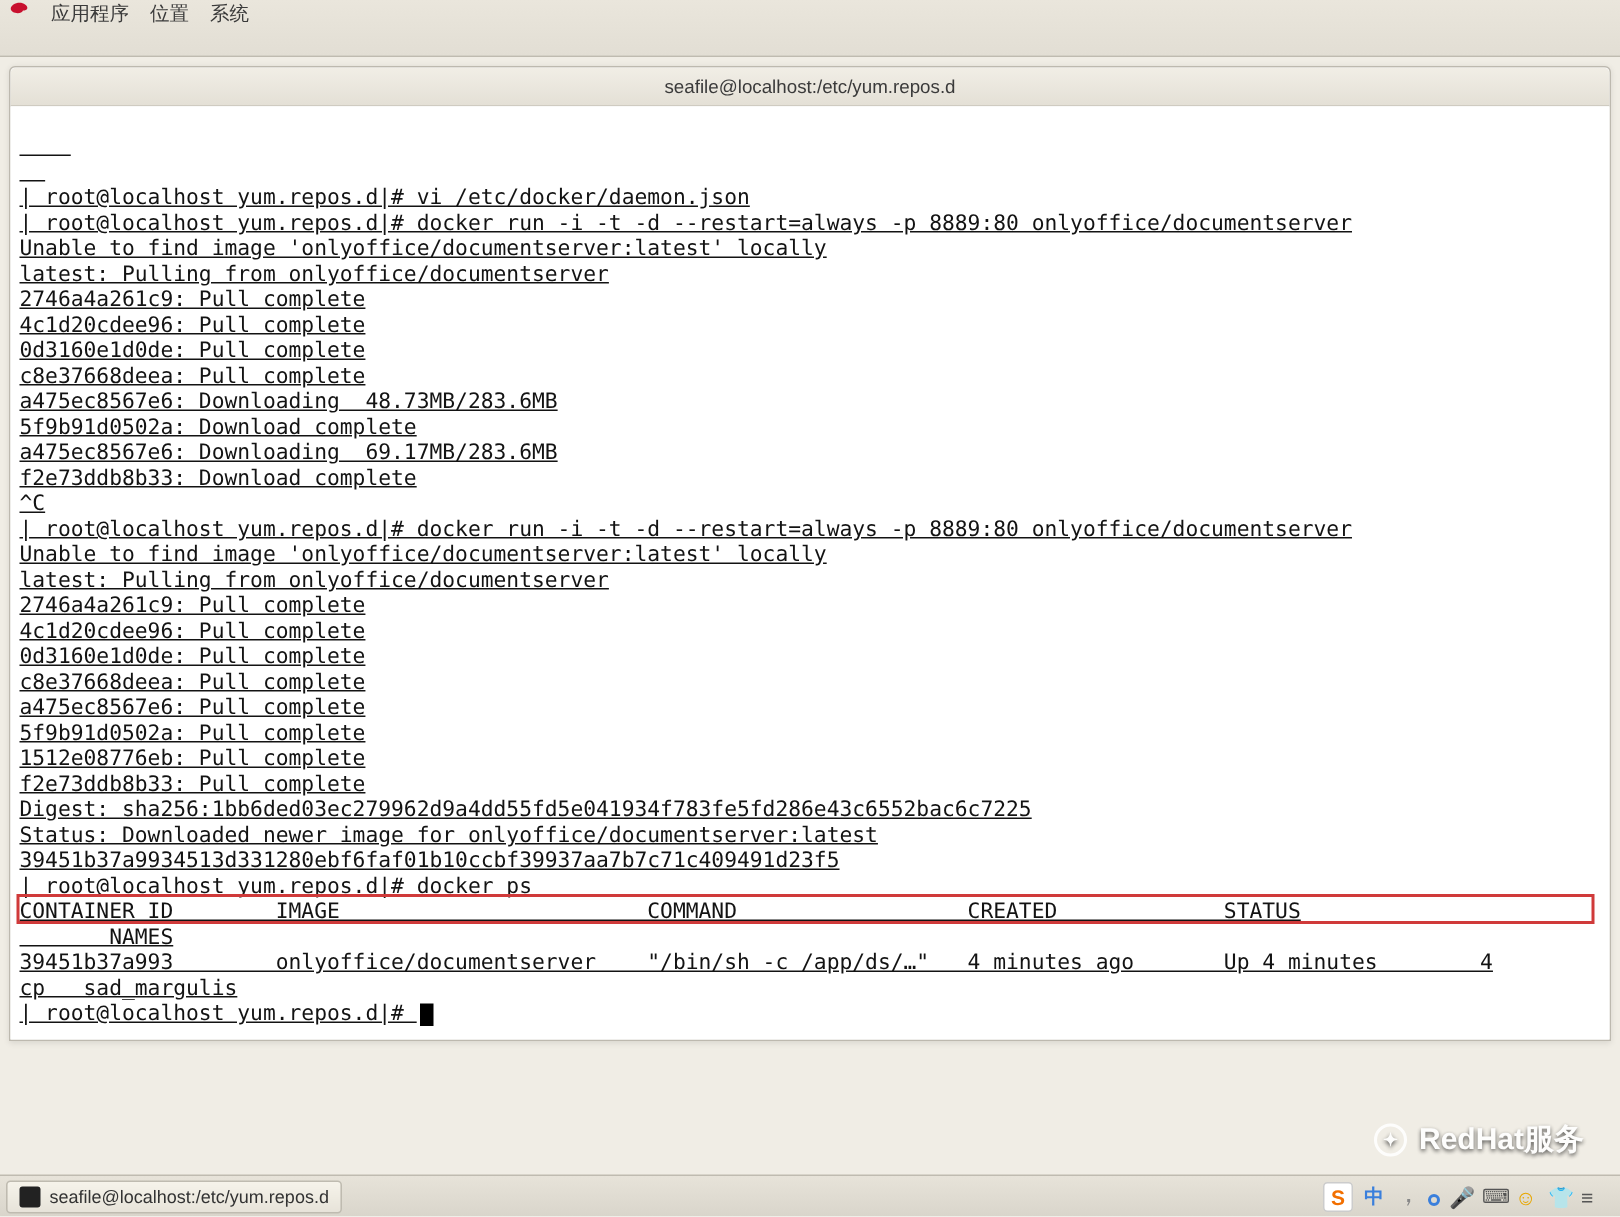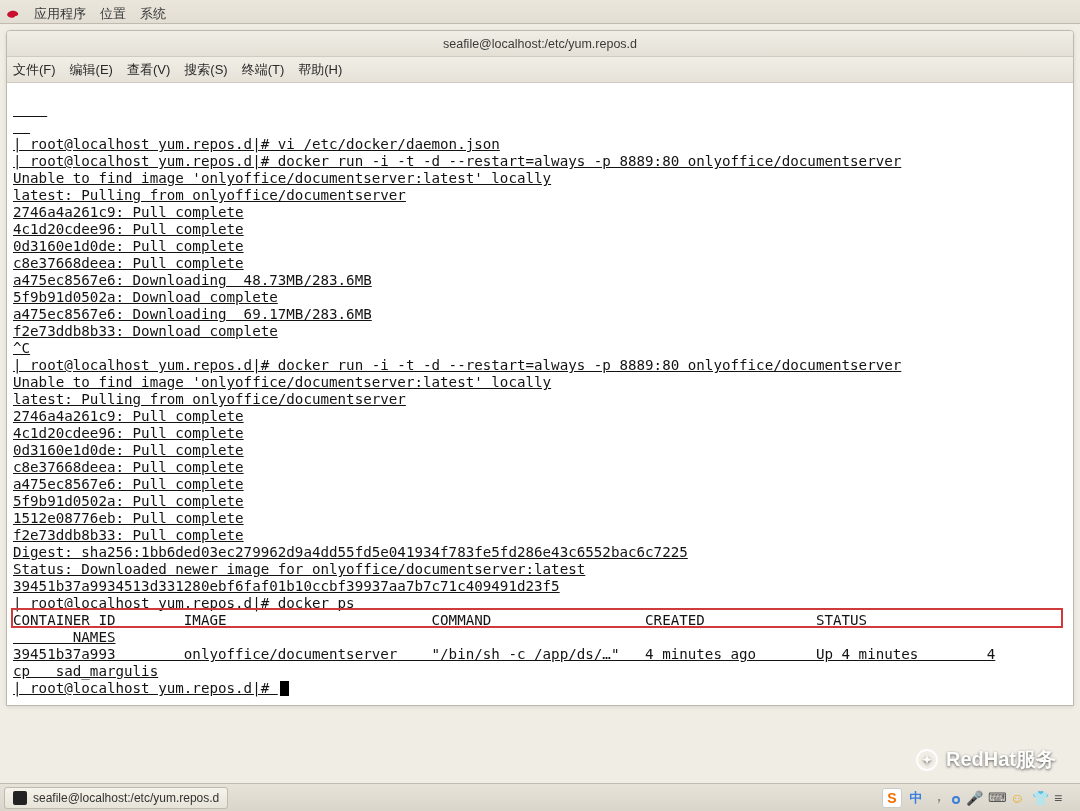--- a/index.html
+++ b/index.html
@@ -8,23 +8,23 @@
     font-size: 13px;
     background: #f0ede5;
     width: 1080px;
     height: 811px;
     overflow: hidden;
     position: relative;
   }
   .top-panel {
     background: linear-gradient(#eae6dc, #e2ded4);
     border-bottom: 1px solid #bfbbb0;
-    height: 24px;
-    display: flex;
-    align-items: flex-end;
+    height: 38px;
+    display: flex;
+    align-items: flex-start;
     padding: 0 6px;
     gap: 14px;
   }
   .top-panel .rh-icon {
     width: 14px;
     height: 14px;
     display: inline-block;
   }
   .top-panel .rh-icon svg { display:block; }
   .top-panel .item { color: #3a3a3a; font-size: 13px; cursor: default; }
@@ -165,28 +165,20 @@
   </span>
   <span class="item">应用程序</span>
   <span class="item">位置</span>
   <span class="item">系统</span>
 </div>
 
 <div class="window">
   <div class="titlebar">
     <span>seafile@localhost:/etc/yum.repos.d</span>
   </div>
-  <div class="menubar">
-    <span class="mitem">文件(F)</span>
-    <span class="mitem">编辑(E)</span>
-    <span class="mitem">查看(V)</span>
-    <span class="mitem">搜索(S)</span>
-    <span class="mitem">终端(T)</span>
-    <span class="mitem">帮助(H)</span>
-  </div>
   <div class="terminal" id="term">
     <div class="red-box" style="left:4px; top:525px; width:1052px; height:20px;"></div>
   <span class="line">| root@localhost yum.repos.d|# vi /etc/docker/daemon.json</span><span class="line">| root@localhost yum.repos.d|# docker run -i -t -d --restart=always -p 8889:80 onlyoffice/documentserver</span><span class="line">Unable to find image 'onlyoffice/documentserver:latest' locally</span><span class="line">latest: Pulling from onlyoffice/documentserver</span><span class="line">2746a4a261c9: Pull complete</span><span class="line">4c1d20cdee96: Pull complete</span><span class="line">0d3160e1d0de: Pull complete</span><span class="line">c8e37668deea: Pull complete</span><span class="line">a475ec8567e6: Downloading  48.73MB/283.6MB</span><span class="line">5f9b91d0502a: Download complete</span><span class="line">a475ec8567e6: Downloading  69.17MB/283.6MB</span><span class="line">f2e73ddb8b33: Download complete</span><span class="line"></span><span class="line">^C</span><span class="line">| root@localhost yum.repos.d|# docker run -i -t -d --restart=always -p 8889:80 onlyoffice/documentserver</span><span class="line">Unable to find image 'onlyoffice/documentserver:latest' locally</span><span class="line">latest: Pulling from onlyoffice/documentserver</span><span class="line">2746a4a261c9: Pull complete</span><span class="line">4c1d20cdee96: Pull complete</span><span class="line">0d3160e1d0de: Pull complete</span><span class="line">c8e37668deea: Pull complete</span><span class="line">a475ec8567e6: Pull complete</span><span class="line">5f9b91d0502a: Pull complete</span><span class="line">1512e08776eb: Pull complete</span><span class="line">f2e73ddb8b33: Pull complete</span><span class="line">Digest: sha256:1bb6ded03ec279962d9a4dd55fd5e041934f783fe5fd286e43c6552bac6c7225</span><span class="line">Status: Downloaded newer image for onlyoffice/documentserver:latest</span><span class="line">39451b37a9934513d331280ebf6faf01b10ccbf39937aa7b7c71c409491d23f5</span><span class="line">| root@localhost yum.repos.d|# docker ps</span><span class="line">CONTAINER ID        IMAGE                        COMMAND                  CREATED             STATUS</span><span class="line">       NAMES</span><span class="line">39451b37a993        onlyoffice/documentserver    "/bin/sh -c /app/ds/…"   4 minutes ago       Up 4 minutes        4</span><span class="line">cp   sad_margulis</span><span class="line">| root@localhost yum.repos.d|# <span class="cursor"></span></span></div>
 </div>
 
 <div class="watermark">
   <span class="wicon">✦</span>
   <span>RedHat服务</span>
 </div>
 

